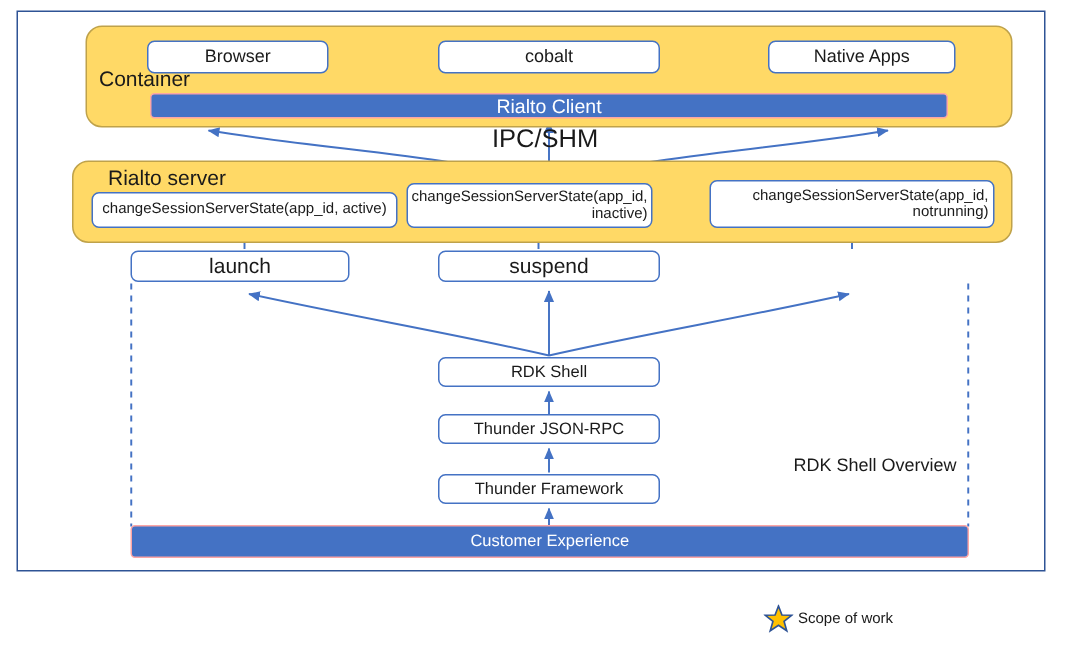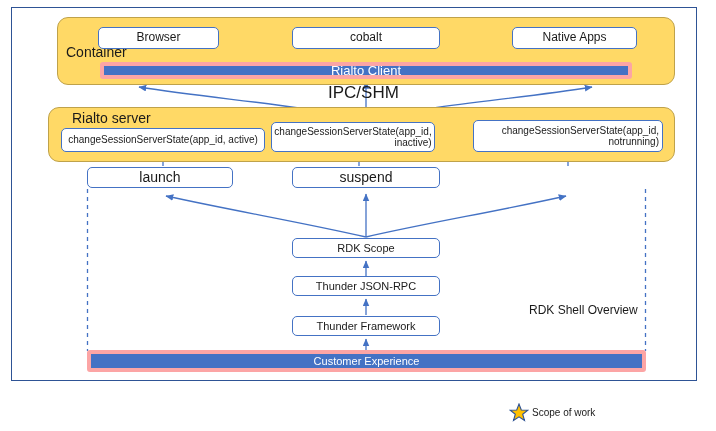--- a/index.html
+++ b/index.html
@@ -65,21 +65,21 @@
     text-align: right;
     color: #1a1a1a;
     font-size: 12px;
     line-height: 1.15;
     padding: 1px 3px;
   }
   
   .bluebar {
     position: absolute;
     background: #4472c4;
-    border: 4px solid #fca5a5;
+    border: 1px solid #fca5a5;
     border-radius: 3px;
     box-sizing: border-box;
     display: flex;
     align-items: center;
     justify-content: center;
     color: #ffffff;
     font-size: 13px;
   }
   
   .label {
@@ -187,21 +187,21 @@
   <div class="panel-yellow" id="server-panel"></div>
   <div class="label" id="server-label">Rialto server</div>
 
   <div class="wbox" id="state-active-box" style="font-size:10px;">changeSessionServerState(app_id, active)</div>
   <div class="wbox" id="state-inactive-box" style="font-size:10px;">changeSessionServerState(app_id, inactive)</div>
   <div class="wbox" id="state-notrun-box" style="font-size:10px;">changeSessionServerState(app_id, notrunning)</div>
 
   <div class="wbox" id="suspend-box">suspend</div>
   <div class="wbox" id="launch-box">launch</div>
 
-  <div class="wbox" id="rdkshell-box" style="font-size:11px;">RDK Scope</div>
+  <div class="wbox" id="rdkshell-box" style="font-size:11px;">RDK Shell</div>
   <div class="wbox" id="thunderrpc-box" style="font-size:11px;">Thunder JSON-RPC</div>
   <div class="wbox" id="thunderfw-box" style="font-size:11px;">Thunder Framework</div>
 
   <div class="bluebar" id="customer-bar">Customer Experience</div>
 
   <div class="label" id="rdk-overview-label">RDK Shell Overview</div>
 
   <div id="legend">
     <span style="display:inline-block;line-height:0;">
       <svg width="20" height="19" viewBox="0 0 20 19">

